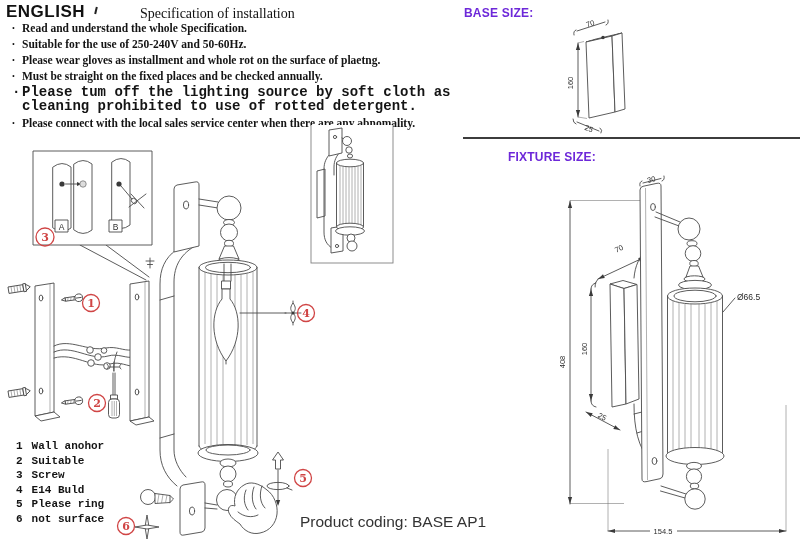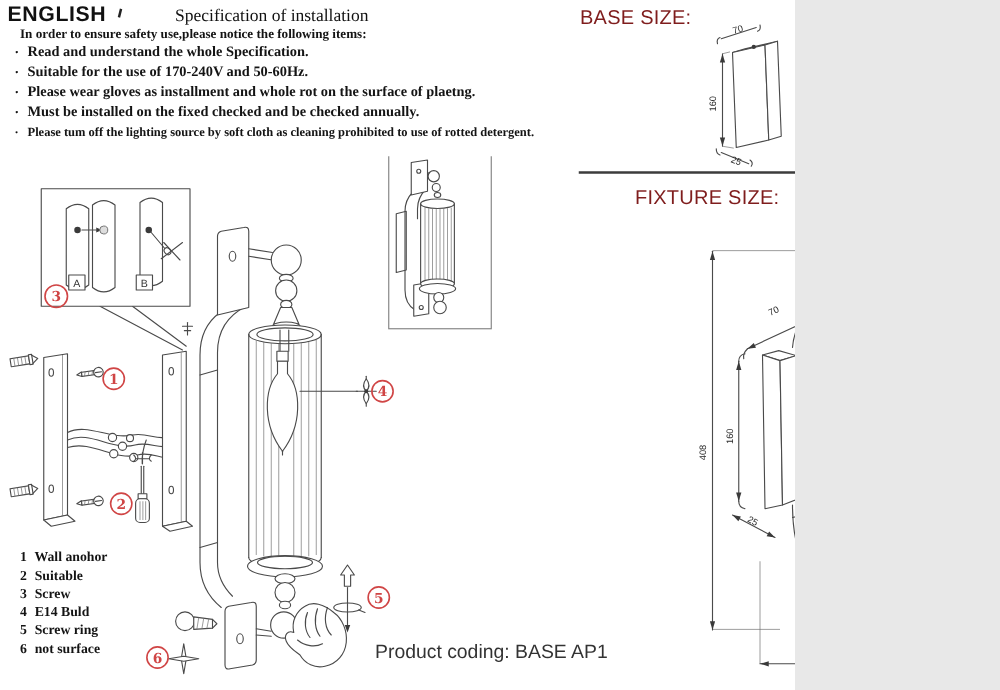--- a/index.html
+++ b/index.html
@@ -1,39 +1,39 @@
 <!DOCTYPE html>
 <html><head>
 <meta charset="utf-8">
 <style>
   html,body{margin:0;padding:0;background:#e8e8e8;}
-  .page{position:relative;width:636px;height:552px;background:#ffffff;overflow:hidden;
+  .page{position:relative;width:800px;height:552px;background:#ffffff;overflow:hidden;
         font-family:"Liberation Sans",sans-serif;color:#1a1a1a;}
   
   .lang{position:absolute;left:6px;top:2px;font-size:17px;font-weight:700;letter-spacing:.5px;color:#111;}
   .spec-title{position:absolute;left:140px;top:6px;font-family:"Liberation Serif",serif;
               font-weight:400;font-size:14px;color:#111;}
   .artifact{position:absolute;left:95px;top:7px;width:2px;height:7px;background:#222;transform:rotate(14deg);}
   
   .instructions{position:absolute;left:10px;top:22px;width:460px;font-family:"Liberation Serif",serif;
                 font-weight:700;color:#141414;}
   .instructions .intro{font-size:10.5px;margin:0 0 3px 6px;}
   .instructions ul{list-style:none;margin:0;padding:0;}
   .instructions li{font-size:11.5px;margin:0 0 2.5px 0;padding-left:12px;position:relative;line-height:13.5px;}
   .instructions li::before{content:".";position:absolute;left:2px;top:-3px;font-weight:700;}
-  .instructions li.small{font-size:10px;}
+  .instructions li.small{font-size:14px;font-family:Liberation Mono, monospace;}
   .instructions li.gap{margin-top:4px;}
   
   .parts{position:absolute;left:16px;top:440px;z-index:3;font-family:"Liberation Mono",monospace;
          font-weight:700;font-size:11px;color:#141414;}
   .parts ul{list-style:none;margin:0;padding:0;}
-  .parts li{margin-bottom:2.6px;white-space:nowrap;font-family:Liberation Serif, serif;}
+  .parts li{margin-bottom:2.6px;white-space:nowrap;}
   .parts li .pnum{display:inline-block;min-width:9px;}
   
-  .sec-title{position:absolute;font-size:16px;font-weight:400;color:#7f1d1d;letter-spacing:.2px;}
+  .sec-title{position:absolute;font-size:12px;font-weight:700;color:#6d28d9;letter-spacing:.2px;}
   .base-title{left:464px;top:6px;}
   .fixture-title{left:464px;top:150px;padding-left:44px;}
   .divider{position:absolute;left:463px;top:137px;width:337px;height:1.5px;background:#3c3c3c;}
   .coding{position:absolute;left:300px;top:513px;font-size:15.5px;color:#333;}
   
   svg.art{position:absolute;}
   .ln{fill:none;stroke:#4a4a4a;stroke-width:.9;stroke-linecap:round;stroke-linejoin:round;}
   .lnf{fill:#ffffff;stroke:#4a4a4a;stroke-width:.9;stroke-linejoin:round;}
   .thin{fill:none;stroke:#707070;stroke-width:.55;}
   .blk{fill:#3a3a3a;stroke:none;}
@@ -46,27 +46,27 @@
 </head>
 <body>
 
 <div class="page">
 
   <div class="lang">ENGLISH</div>
   <div class="artifact"></div>
   <div class="spec-title">Specification of installation</div>
 
   <div class="instructions">
-    <div class="intro">In order to ensure safety use,please notice the following items:</div>
     <ul>
       <li>Read and understand the whole Specification.</li>
-      <li>Suitable for the use of 170-240V and 50-60Hz.</li>
+      <li>Suitable for the use of 250-240V and 50-60Hz.</li>
       <li>Please wear gloves as installment and whole rot on the surface of plaetng.</li>
-      <li>Must be installed on the fixed checked and be checked annually.</li>
+      <li>Must be straight on the fixed places and be checked annually.</li>
       <li class="small">Please tum off the lighting source by soft cloth as cleaning prohibited to use of rotted detergent.</li>
+      <li class="gap">Please connect with the local sales service center when there are any abnomality.</li>
     </ul>
   </div>
 
   <svg class="art" style="left:0;top:125px" width="480" height="427" viewBox="0 125 480 427">
 
     <g>
       <line class="ln" x1="80" y1="245" x2="146" y2="280"></line>
       <line class="ln" x1="106" y1="245" x2="149" y2="277"></line>
     </g>
 
@@ -314,21 +314,21 @@
       <circle cx="352" cy="246" r="5" class="lnf"></circle>
     </g>
   </svg>
 
   <div class="parts">
     <ul>
       <li><span class="pnum">1</span> <span>Wall anohor</span></li>
       <li><span class="pnum">2</span> <span>Suitable</span></li>
       <li><span class="pnum">3</span> <span>Screw</span></li>
       <li><span class="pnum">4</span> <span>E14 Buld</span></li>
-      <li><span class="pnum">5</span> <span>Screw ring</span></li>
+      <li><span class="pnum">5</span> <span>Please ring</span></li>
       <li><span class="pnum">6</span> <span>not surface</span></li>
     </ul>
   </div>
 
   <div class="sec-title base-title">BASE SIZE:</div>
   <svg class="art" style="left:550px;top:14px" width="155" height="125" viewBox="550 14 155 125">
     <g>
       <path class="lnf" d="M586,42 L612,36 L622,33 L596,39 Z"></path>
       <path class="lnf" d="M586,42 L612,36 L615,112 L589,118 Z"></path>
       <path class="lnf" d="M612,36 L622,33 L625,109 L615,112 Z"></path>

